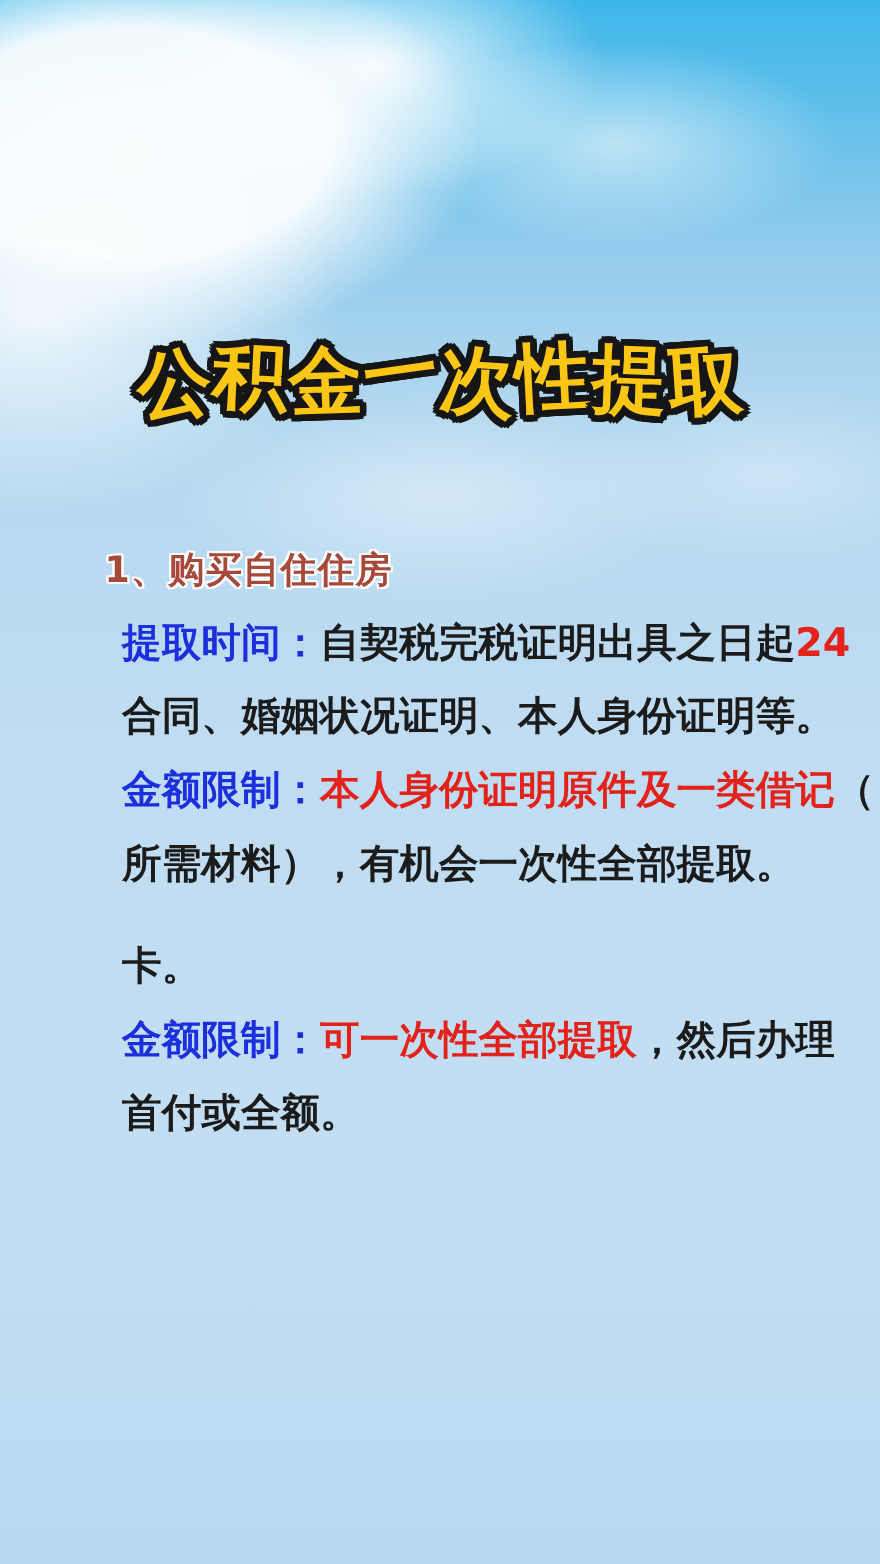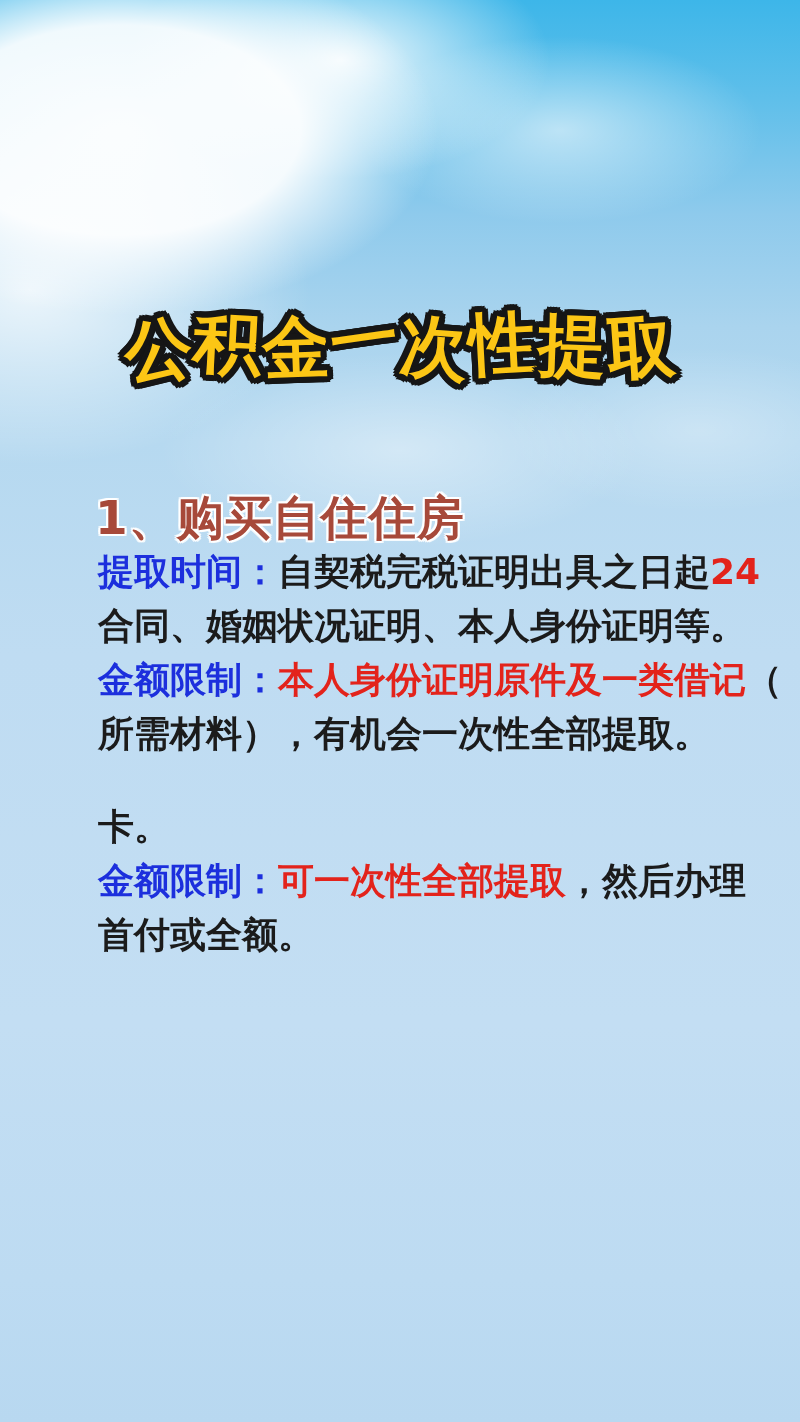--- a/index.html
+++ b/index.html
@@ -75,35 +75,35 @@
     position: absolute;
     left: 95px;
     top: 492px;
     width: 640px;
   }
   .section { margin: 0; }
   .section + .section { margin-top: 42px; }
 
   .section-heading {
     margin: 0;
-    font-size: 47px;
+    font-size: 33px;
     line-height: 51px;
     font-weight: 700;
     color: var(--heading);
     letter-spacing: 1px;
     white-space: nowrap;
     text-shadow:
       -2px 0 0 rgba(255,255,255,0.9), 2px 0 0 rgba(255,255,255,0.9),
       0 -2px 0 rgba(255,255,255,0.9), 0 2px 0 rgba(255,255,255,0.9),
       -2px -2px 0 rgba(255,255,255,0.8), 2px -2px 0 rgba(255,255,255,0.8),
       -2px 2px 0 rgba(255,255,255,0.8), 2px 2px 0 rgba(255,255,255,0.8);
   }
 
   .line {
-    margin: 3px;
+    margin: 16px;
     font-size: 36px;
     line-height: 51px;
     font-weight: 700;
     white-space: nowrap;
     color: var(--body-black);
   }
   .seg.c-blue  { color: var(--label-blue); }
   .seg.c-red   { color: var(--highlight-red); }
   .seg.c-black { color: var(--body-black); }
 </style>

